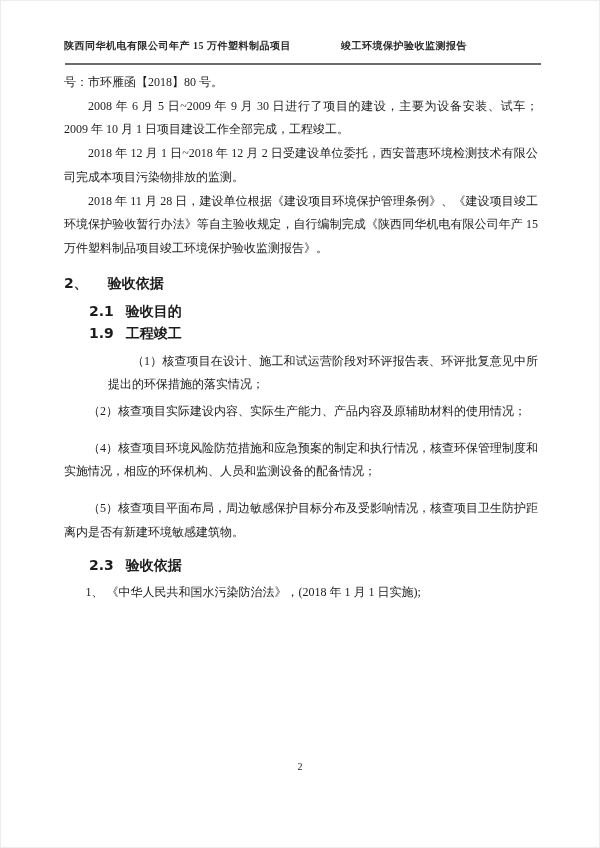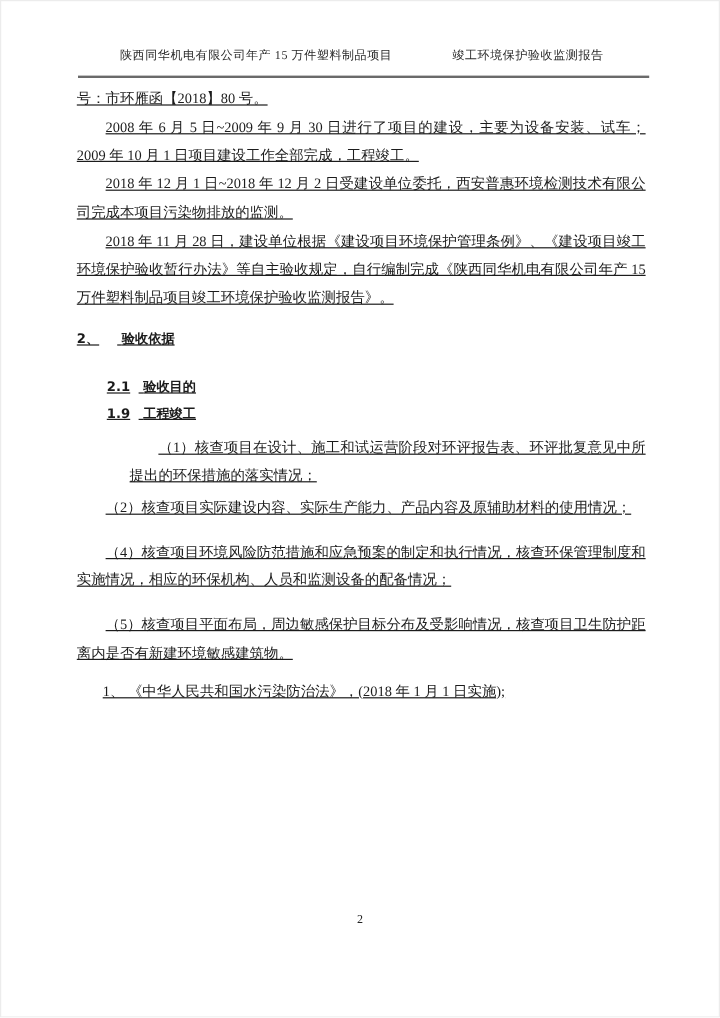--- a/index.html
+++ b/index.html
@@ -13,24 +13,24 @@
     overflow: hidden;
     color: #1c1c1c;
     font-family: "Liberation Serif", "DejaVu Serif", serif;
   }
   .page-header {
     position: absolute;
     top: 38px;
     left: 63px;
     right: 60px;
     display: flex;
-    justify-content: center;
+    justify-content: flex-start;
     gap: 50px;
     font-size: 10px;
-    font-weight: normal;
+    font-weight: bold;
     letter-spacing: 0.5px;
     color: #2a2a2a;
     white-space: nowrap;
   }
   .header-rule {
     position: absolute;
     top: 62px;
     left: 64px;
     right: 58px;
     height: 2px;
@@ -38,38 +38,37 @@
   }
   .doc-body {
     position: absolute;
     top: 70px;
     left: 63px;
     width: 474px;
     font-size: 12px;
     line-height: 23.7px;
     text-align: justify;
     text-align-last: left;
-    text-decoration: underline;
   }
   .para { margin: 0; text-indent: 2em; }
   .para.no-indent { text-indent: 0; }
   .para.list-item { text-indent: 1.8em; }
   .heading-1, .heading-2 {
     font-family: "DejaVu Sans", "Liberation Sans", sans-serif;
     font-weight: bold;
-    font-size: 11px;
+    font-size: 14px;
     line-height: 16px;
     text-align: right;
     margin: 0;
   }
   .heading-1 { margin-top: 14px; }
   .heading-2 { padding-left: 25px; }
   .heading-1 .h-num { margin-right: 15px; }
   .heading-2 .h-num { margin-right: 7px; }
-  .mt12 { margin-top: 24px; }
+  .mt12 { margin-top: 12px; }
   .mt9  { margin-top: 9px; margin-left: 44px; }
   .mt8  { margin-top: 8px; }
   .mt6  { margin-top: 6px; }
   .mt4  { margin-top: 4px; }
   .mt3  { margin-top: 3px; }
   .mt2  { margin-top: 13px; }
   .page-number {
     position: absolute;
     top: 760px;
     left: 0;
@@ -112,20 +111,24 @@
     <h3 class="heading-2 mt6">
       <span class="h-num">1.9</span>
       <span>工程竣工</span>
     </h3>
 
     <p class="para mt9">（1）核查项目在设计、施工和试运营阶段对环评报告表、环评批复意见中所提出的环保措施的落实情况；</p>
     <p class="para mt3">（2）核查项目实际建设内容、实际生产能力、产品内容及原辅助材料的使用情况；</p>
     <p class="para mt2">（4）核查项目环境风险防范措施和应急预案的制定和执行情况，核查环保管理制度和实施情况，相应的环保机构、人员和监测设备的配备情况；</p>
     <p class="para mt2">（5）核查项目平面布局，周边敏感保护目标分布及受影响情况，核查项目卫生防护距离内是否有新建环境敏感建筑物。</p>
 
+    <h3 class="heading-2 mt12">
+      <span class="h-num">2.3</span>
+      <span>验收依据</span>
+    </h3>
 
     <p class="para list-item mt8">1、 《中华人民共和国水污染防治法》，(2018 年 1 月 1 日实施);</p>
 
   </div>
 
   <div class="page-number">2</div>
 
 </div>
 
 </body></html>

